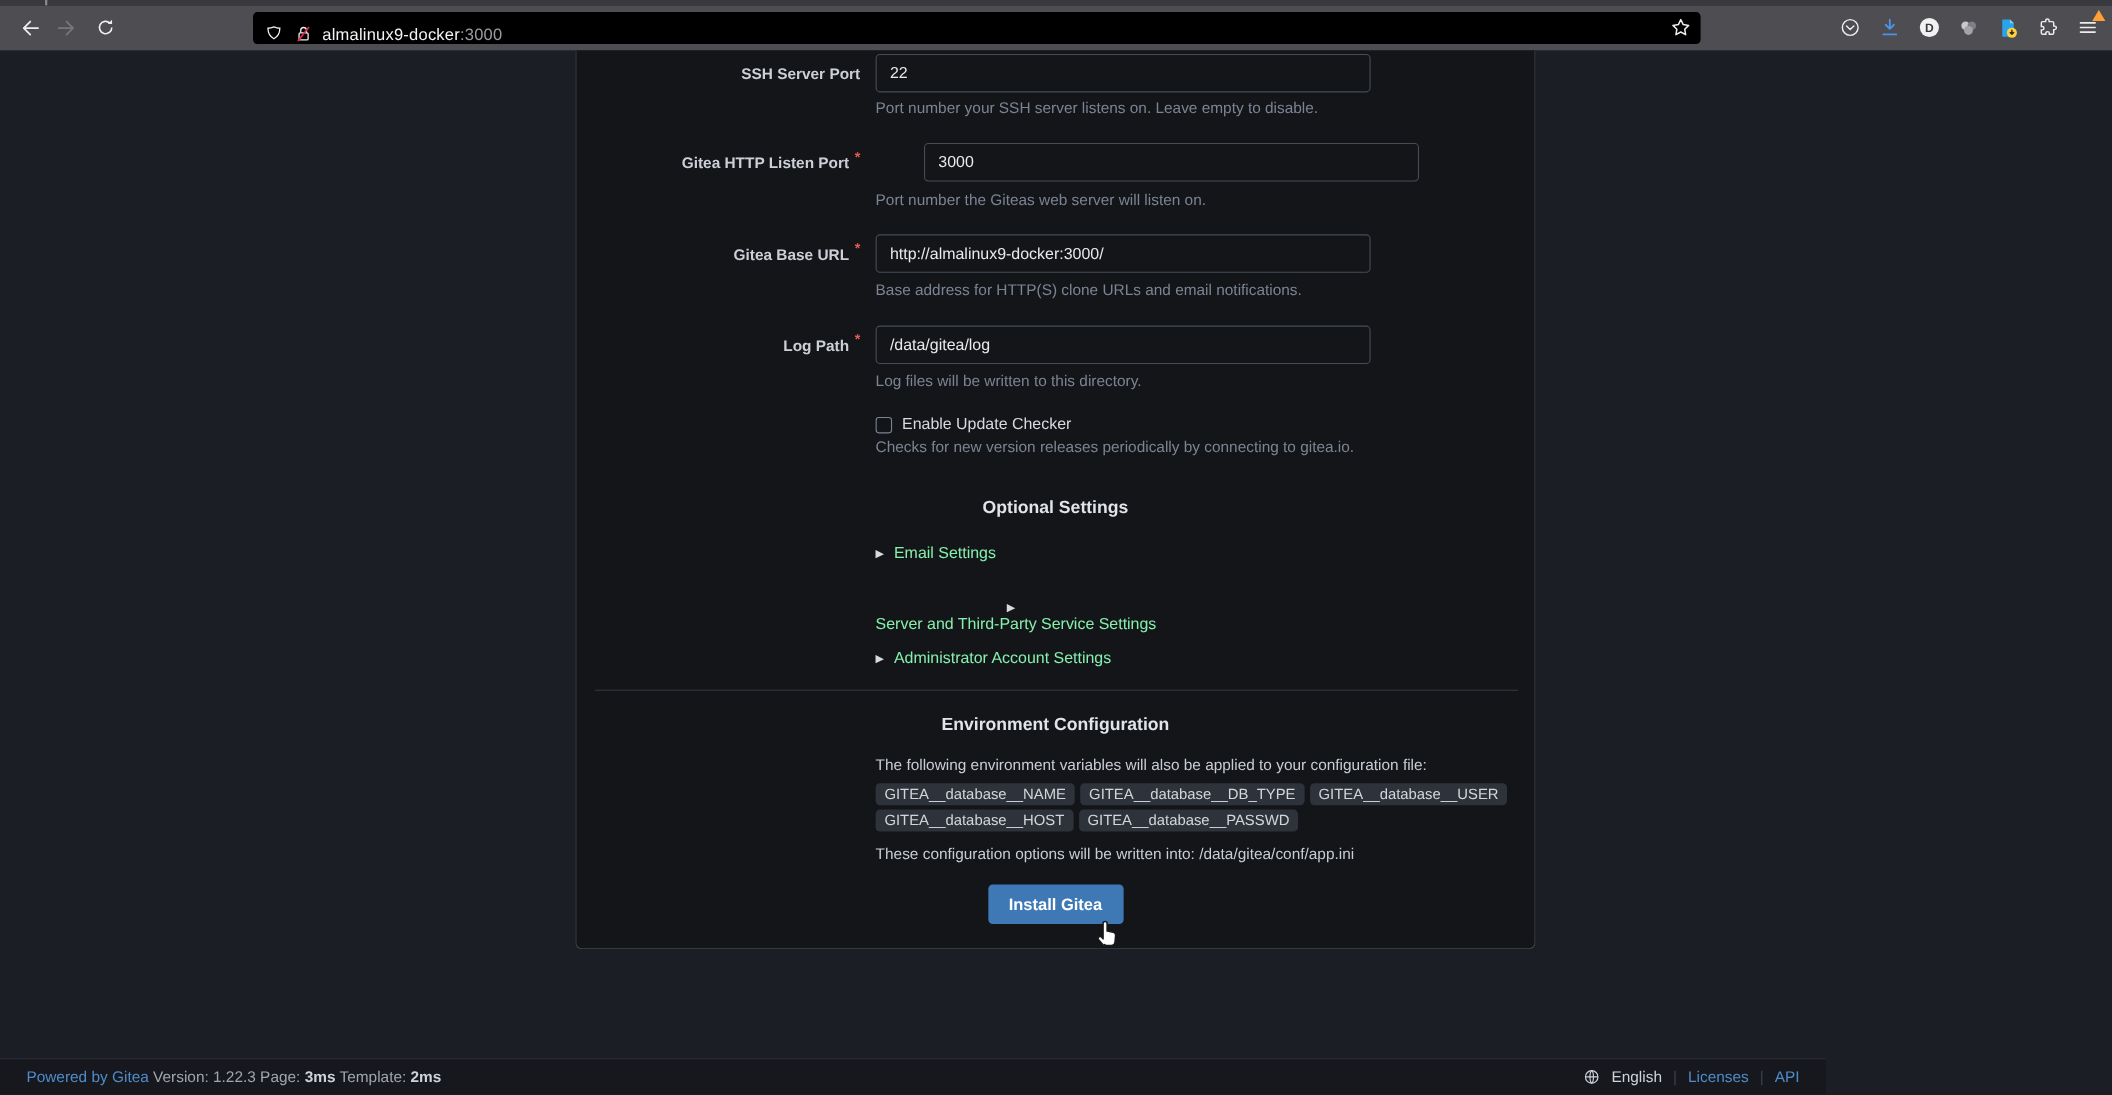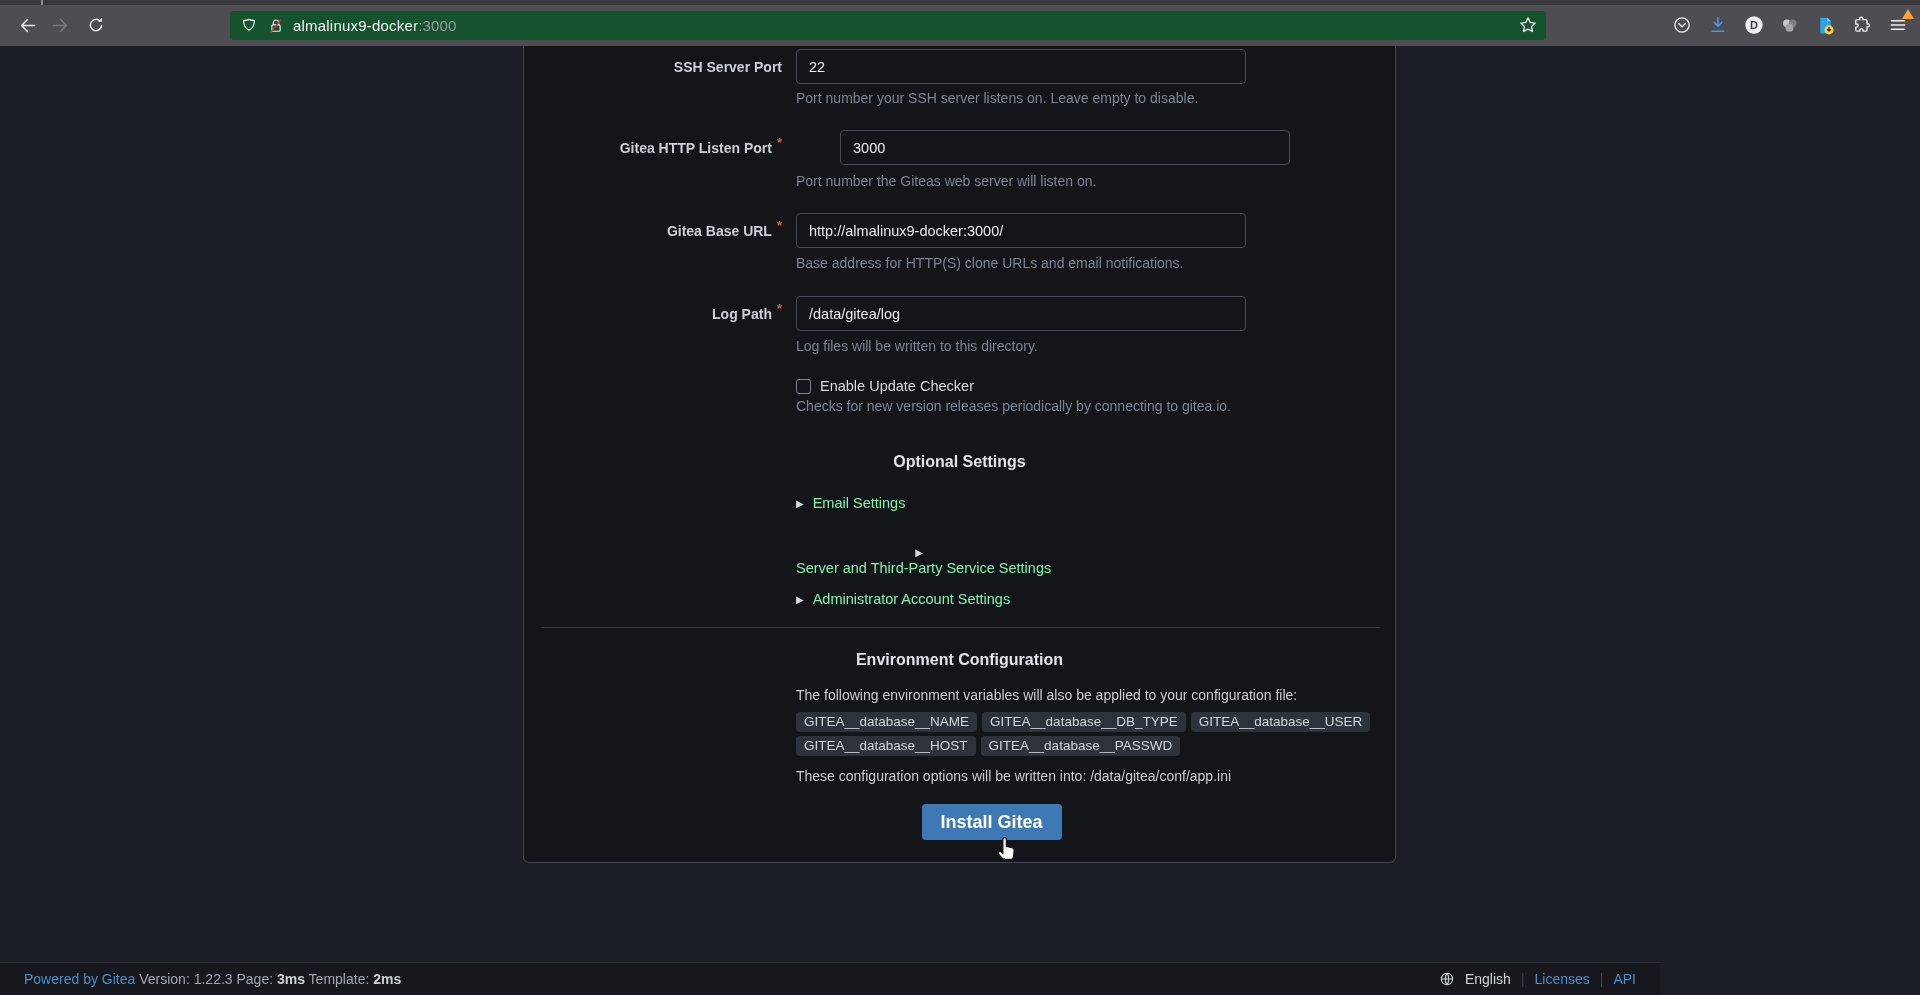--- a/index.html
+++ b/index.html
@@ -6,22 +6,22 @@
   html,body { width:1920px; height:995px; overflow:hidden; background:#1b1e24;
               font-family:"Liberation Sans", sans-serif; }
   .screen { position:relative; width:1920px; height:995px; }
 
   
   .tabstrip { position:absolute; left:0; top:0; width:1920px; height:5px; background:#39393d; }
   .tab-edge { position:absolute; left:41px; top:0; width:2px; height:5px; background:#8c8c90; }
   .toolbar { position:absolute; left:0; top:5px; width:1920px; height:41px; background:#4d4d52; }
   .navbtn { position:absolute; top:5px; width:30px; height:30px; border:none; background:transparent;
             display:flex; align-items:center; justify-content:center; border-radius:4px; }
-  .urlbar { position:absolute; left:230px; top:6px; width:1316px; height:29px; background:#14532d;
-            border-radius:4px; display:flex; align-items:center; padding:0 10px; }
+  .urlbar { position:absolute; left:230px; top:6px; width:1316px; height:29px; background:#000000;
+            border-radius:4px; display:flex; align-items:flex-end; padding:0 10px; }
   .urlbar .url-text { font-size:15px; color:#f4f4f6; margin-left:8px; letter-spacing:.2px; }
   .urlbar .url-port { color:#9b9ba2; }
   .url-star { position:absolute; right:7px; top:3px; }
   .tb-icons { position:absolute; right:8px; top:5px; height:30px; display:flex; gap:7px; align-items:center; }
   .tb-btn { width:29px; height:29px; display:flex; align-items:center; justify-content:center;
             border:none; background:transparent; border-radius:4px; position:relative; }
 
   
   .page { position:absolute; left:0; top:46px; width:1920px; height:916px; background:#1b1e24; }
   .panel { position:absolute; left:523px; top:0; width:873px; height:817px; background:#131519;
@@ -44,22 +44,22 @@
   .details { position:absolute; left:272px; height:22px; display:flex; align-items:center;
              font-size:14.5px; color:#86efac; cursor:pointer; }
   .arrow-icon::before { content:"\25B6"; font-size:10px; color:#d7dade; margin-right:9px; position:relative; top:-1px; }
 
   .divider { position:absolute; left:17px; width:839px; height:1px; background:#31363e; }
   .env-text { position:absolute; left:272px; font-size:14px; color:#c8cdd4; }
   .badges { position:absolute; left:272px; display:flex; gap:5px; }
   .badge { background:#2e333b; color:#d2d6dc; font-size:13.5px; padding:2px 8px 3px; border-radius:4px; }
 
   .install-btn { position:absolute; left:50%; transform:translateX(-50%); top:758px; height:36px;
-                 padding:0 19px; background:#3e79b6; color:#ffffff; font-size:18px; font-weight:bold;
-                 border:none; border-radius:4px; font-family:"Liberation Sans", sans-serif;margin-left:32px; }
+                 padding:0 19px; background:#3e79b6; color:#ffffff; font-size:15px; font-weight:bold;
+                 border:none; border-radius:4px; font-family:"Liberation Sans", sans-serif; }
 
   .cursor { position:absolute; left:994px; top:788px; width:26px; height:28px; pointer-events:none; }
 
   
   .footer { position:absolute; left:0; top:962px; width:1660px; height:33px; background:#16181d;
             border-top:1px solid #2b2f36; display:flex; align-items:center; justify-content:space-between;
             padding:0 24px; font-size:14px; }
   .foot-left { color:#9fa6b0; }
   .foot-left b { color:#ced3da; }
   .link { color:#4f8cca; text-decoration:none; }

